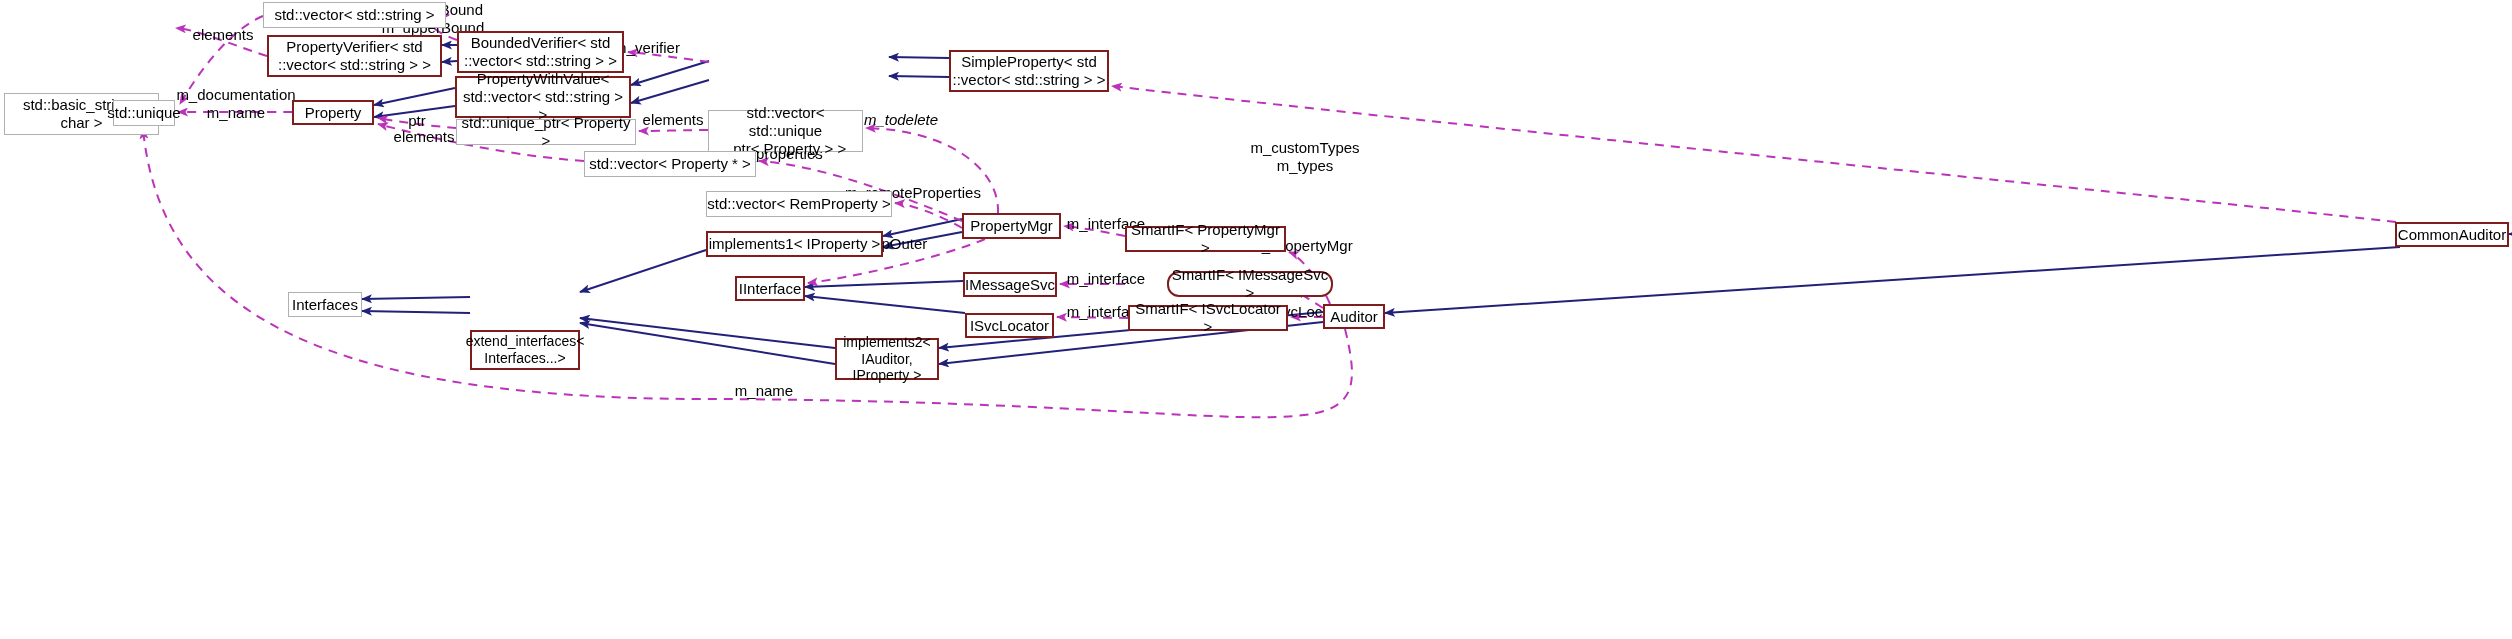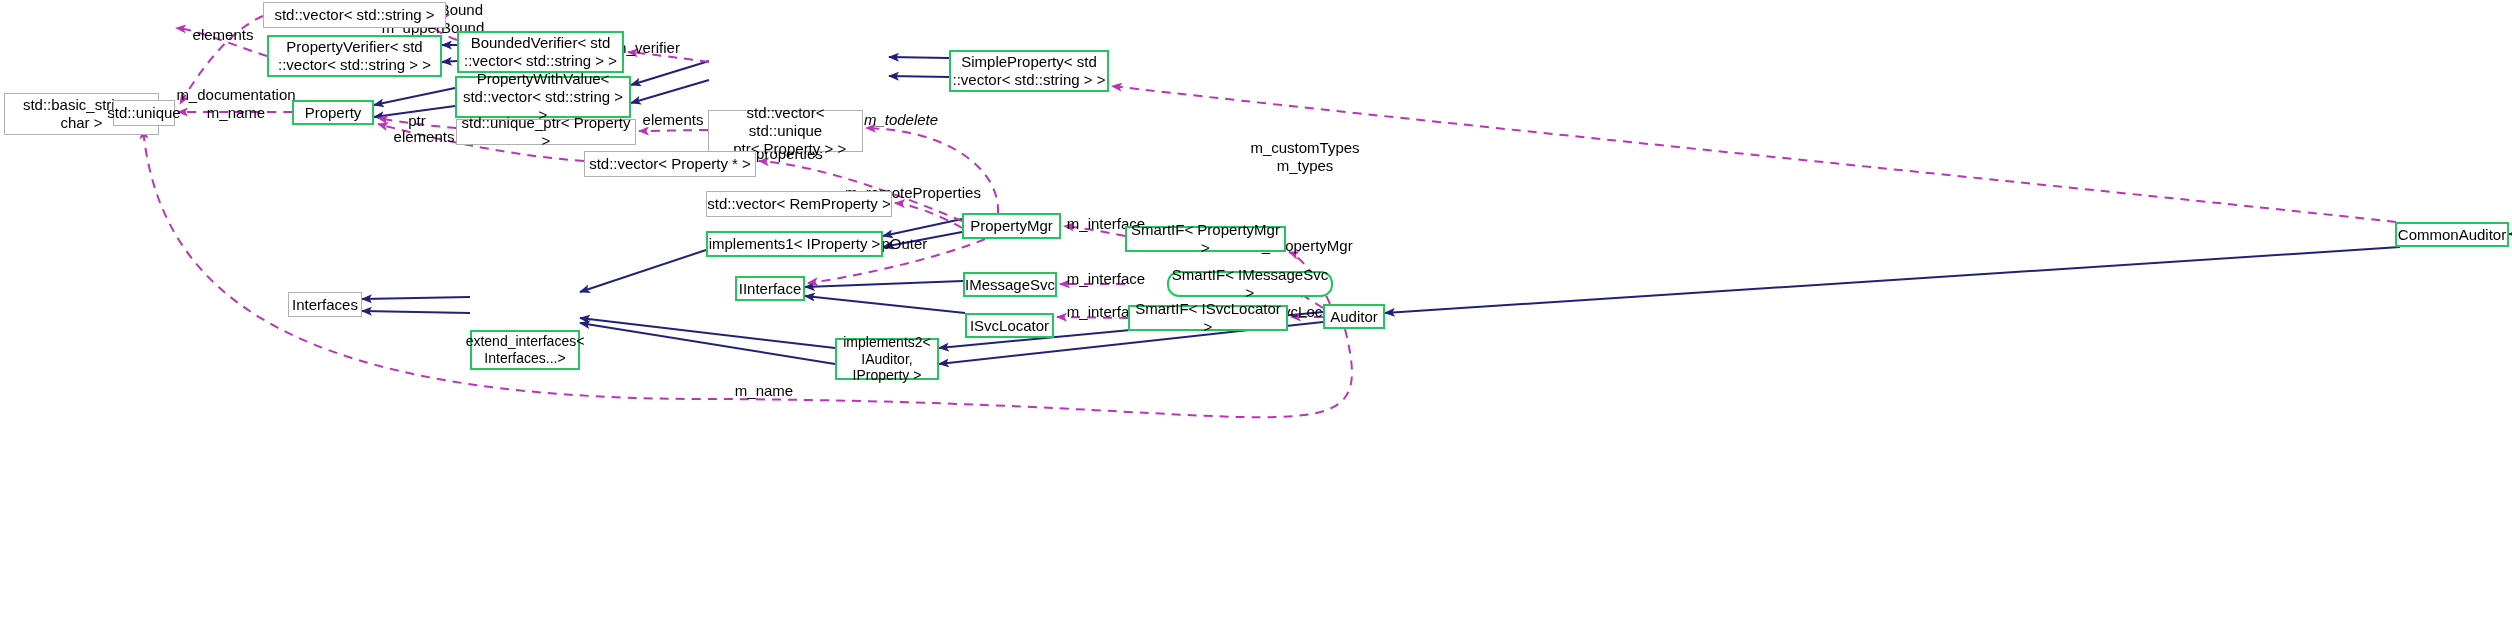--- a/index.html
+++ b/index.html
@@ -36,21 +36,21 @@
     white-space: pre-line;
     z-index: 3;
   }
   
   .node.plain {
     border: 1px solid #b0b0b0;
     font-size: 15px;
   }
   
   .node.strong {
-    border: 2px solid #22c55e;
+    border: 2px solid #7f1d1d;
     font-size: 15px;
   }
   .edge-label {
     position: absolute;
     font-size: 15px;
     color: #000000;
     white-space: pre-line;
     text-align: center;
     line-height: 1.2;
     z-index: 2;

